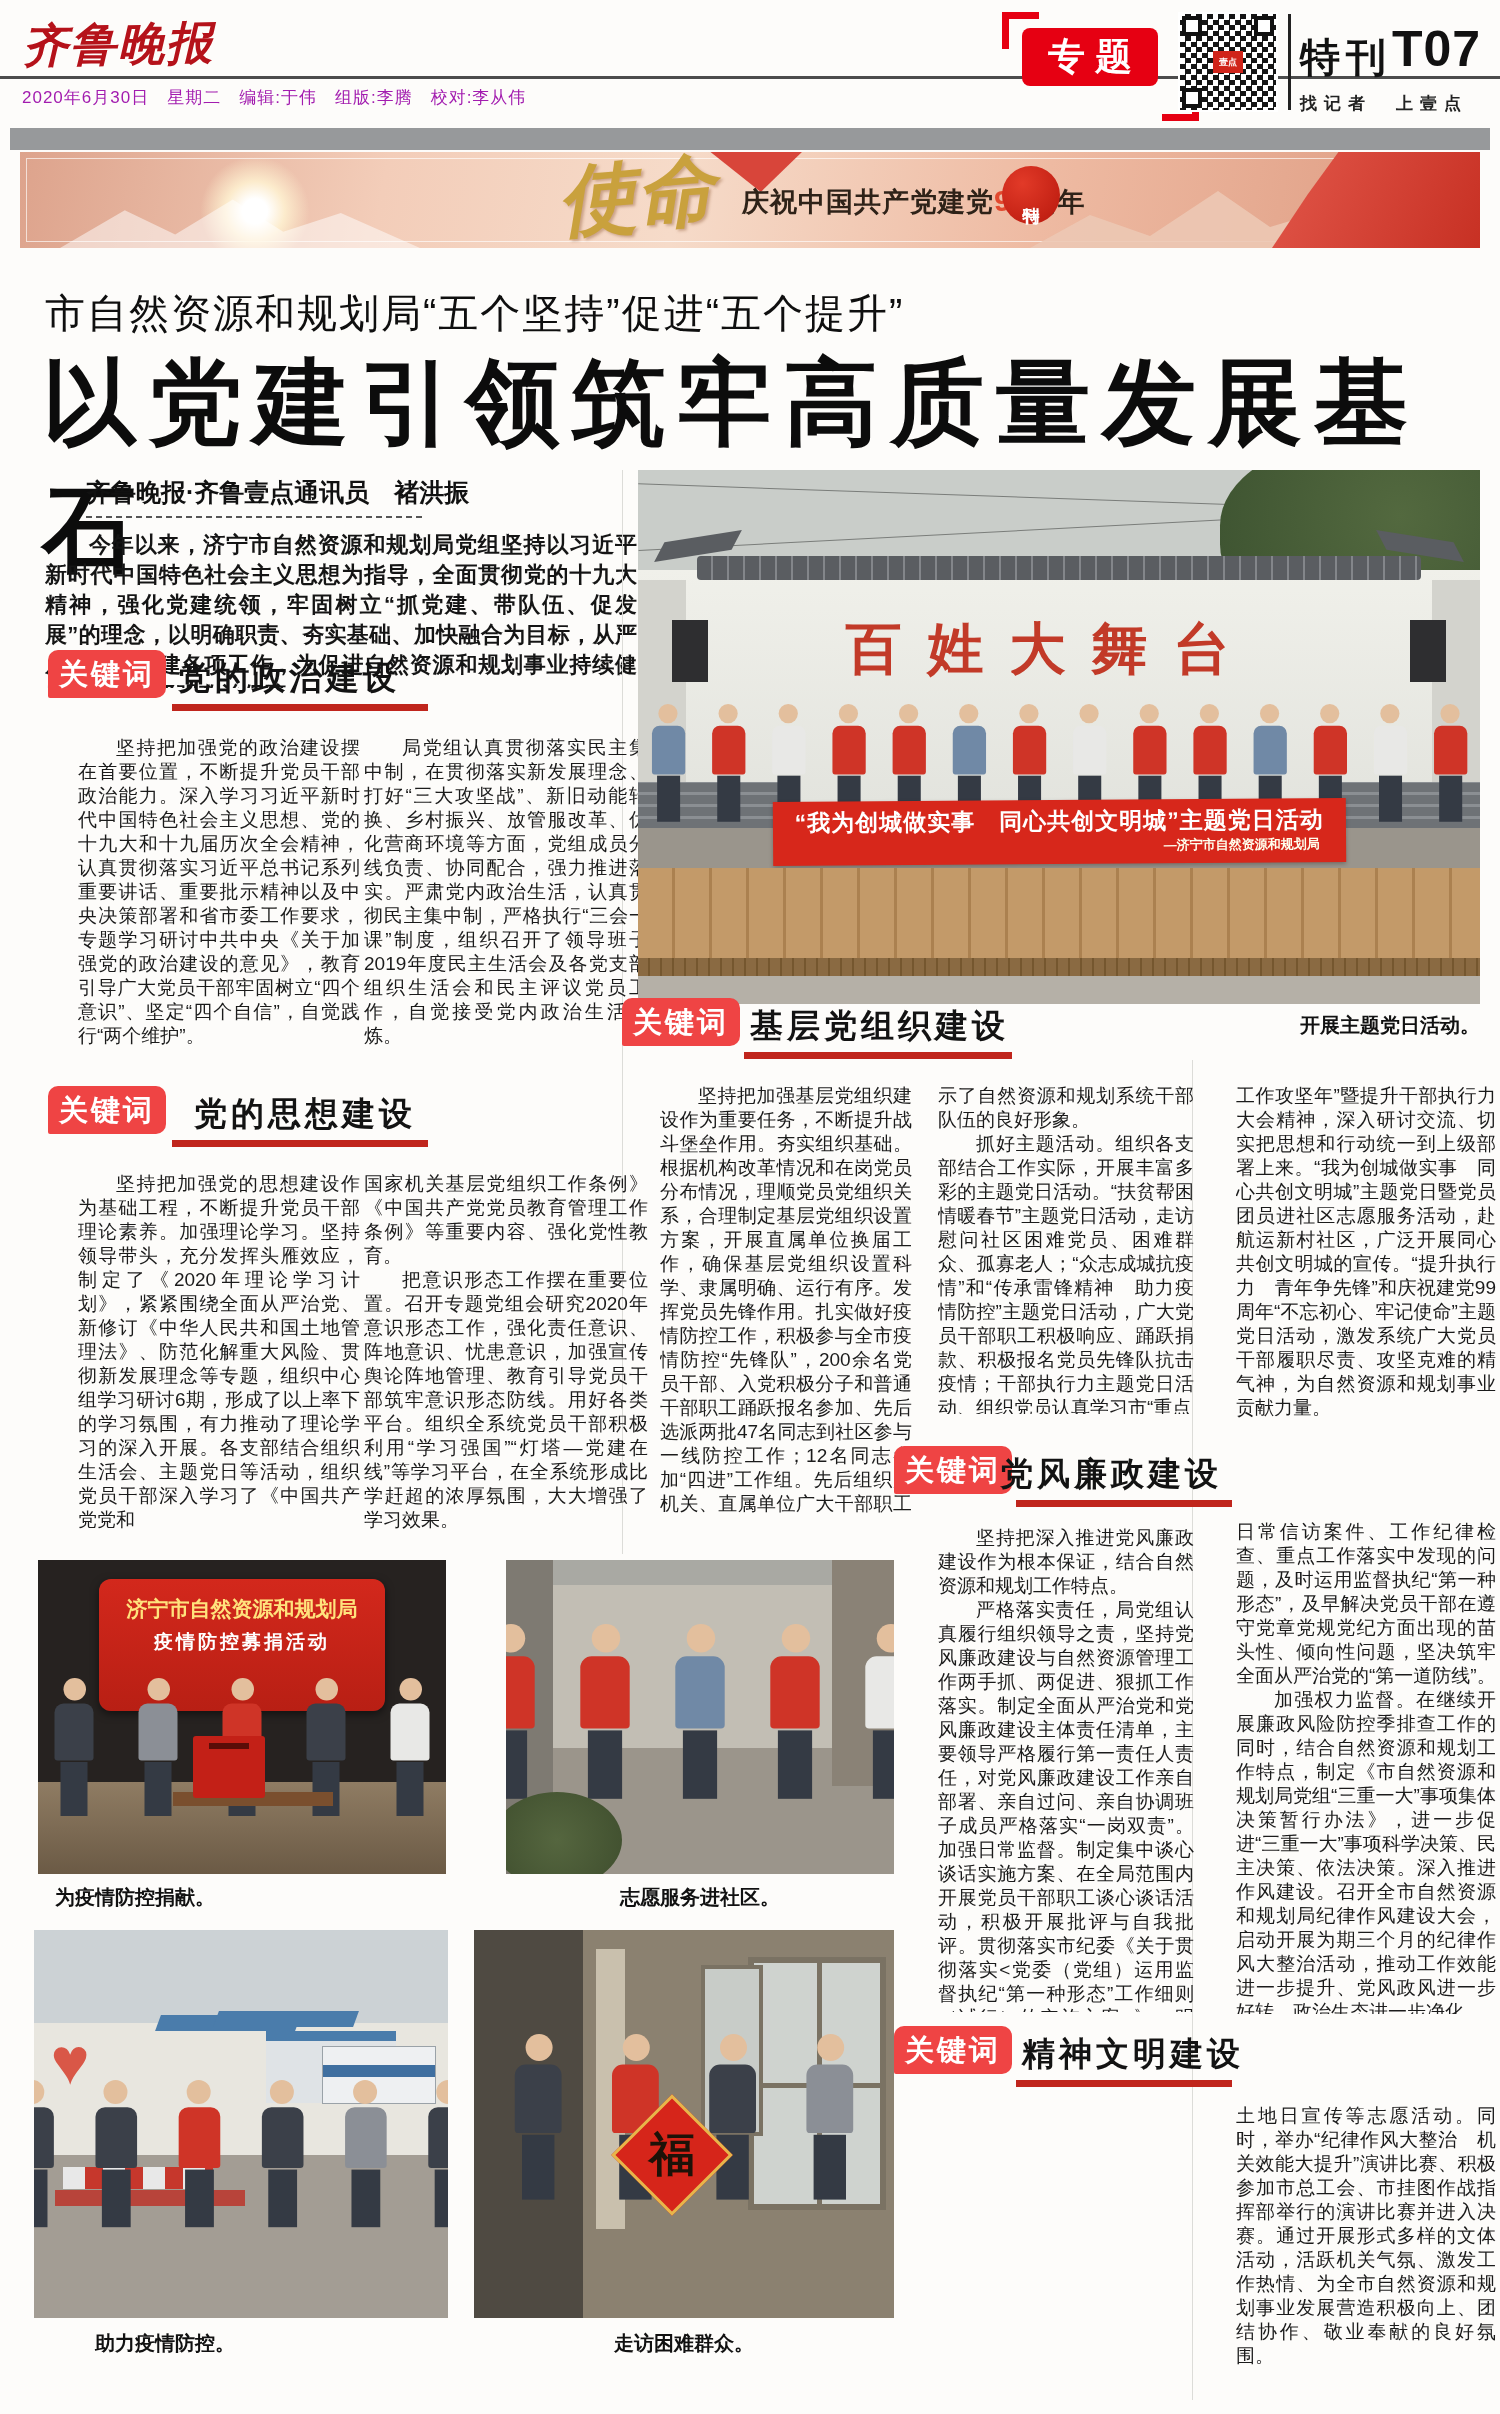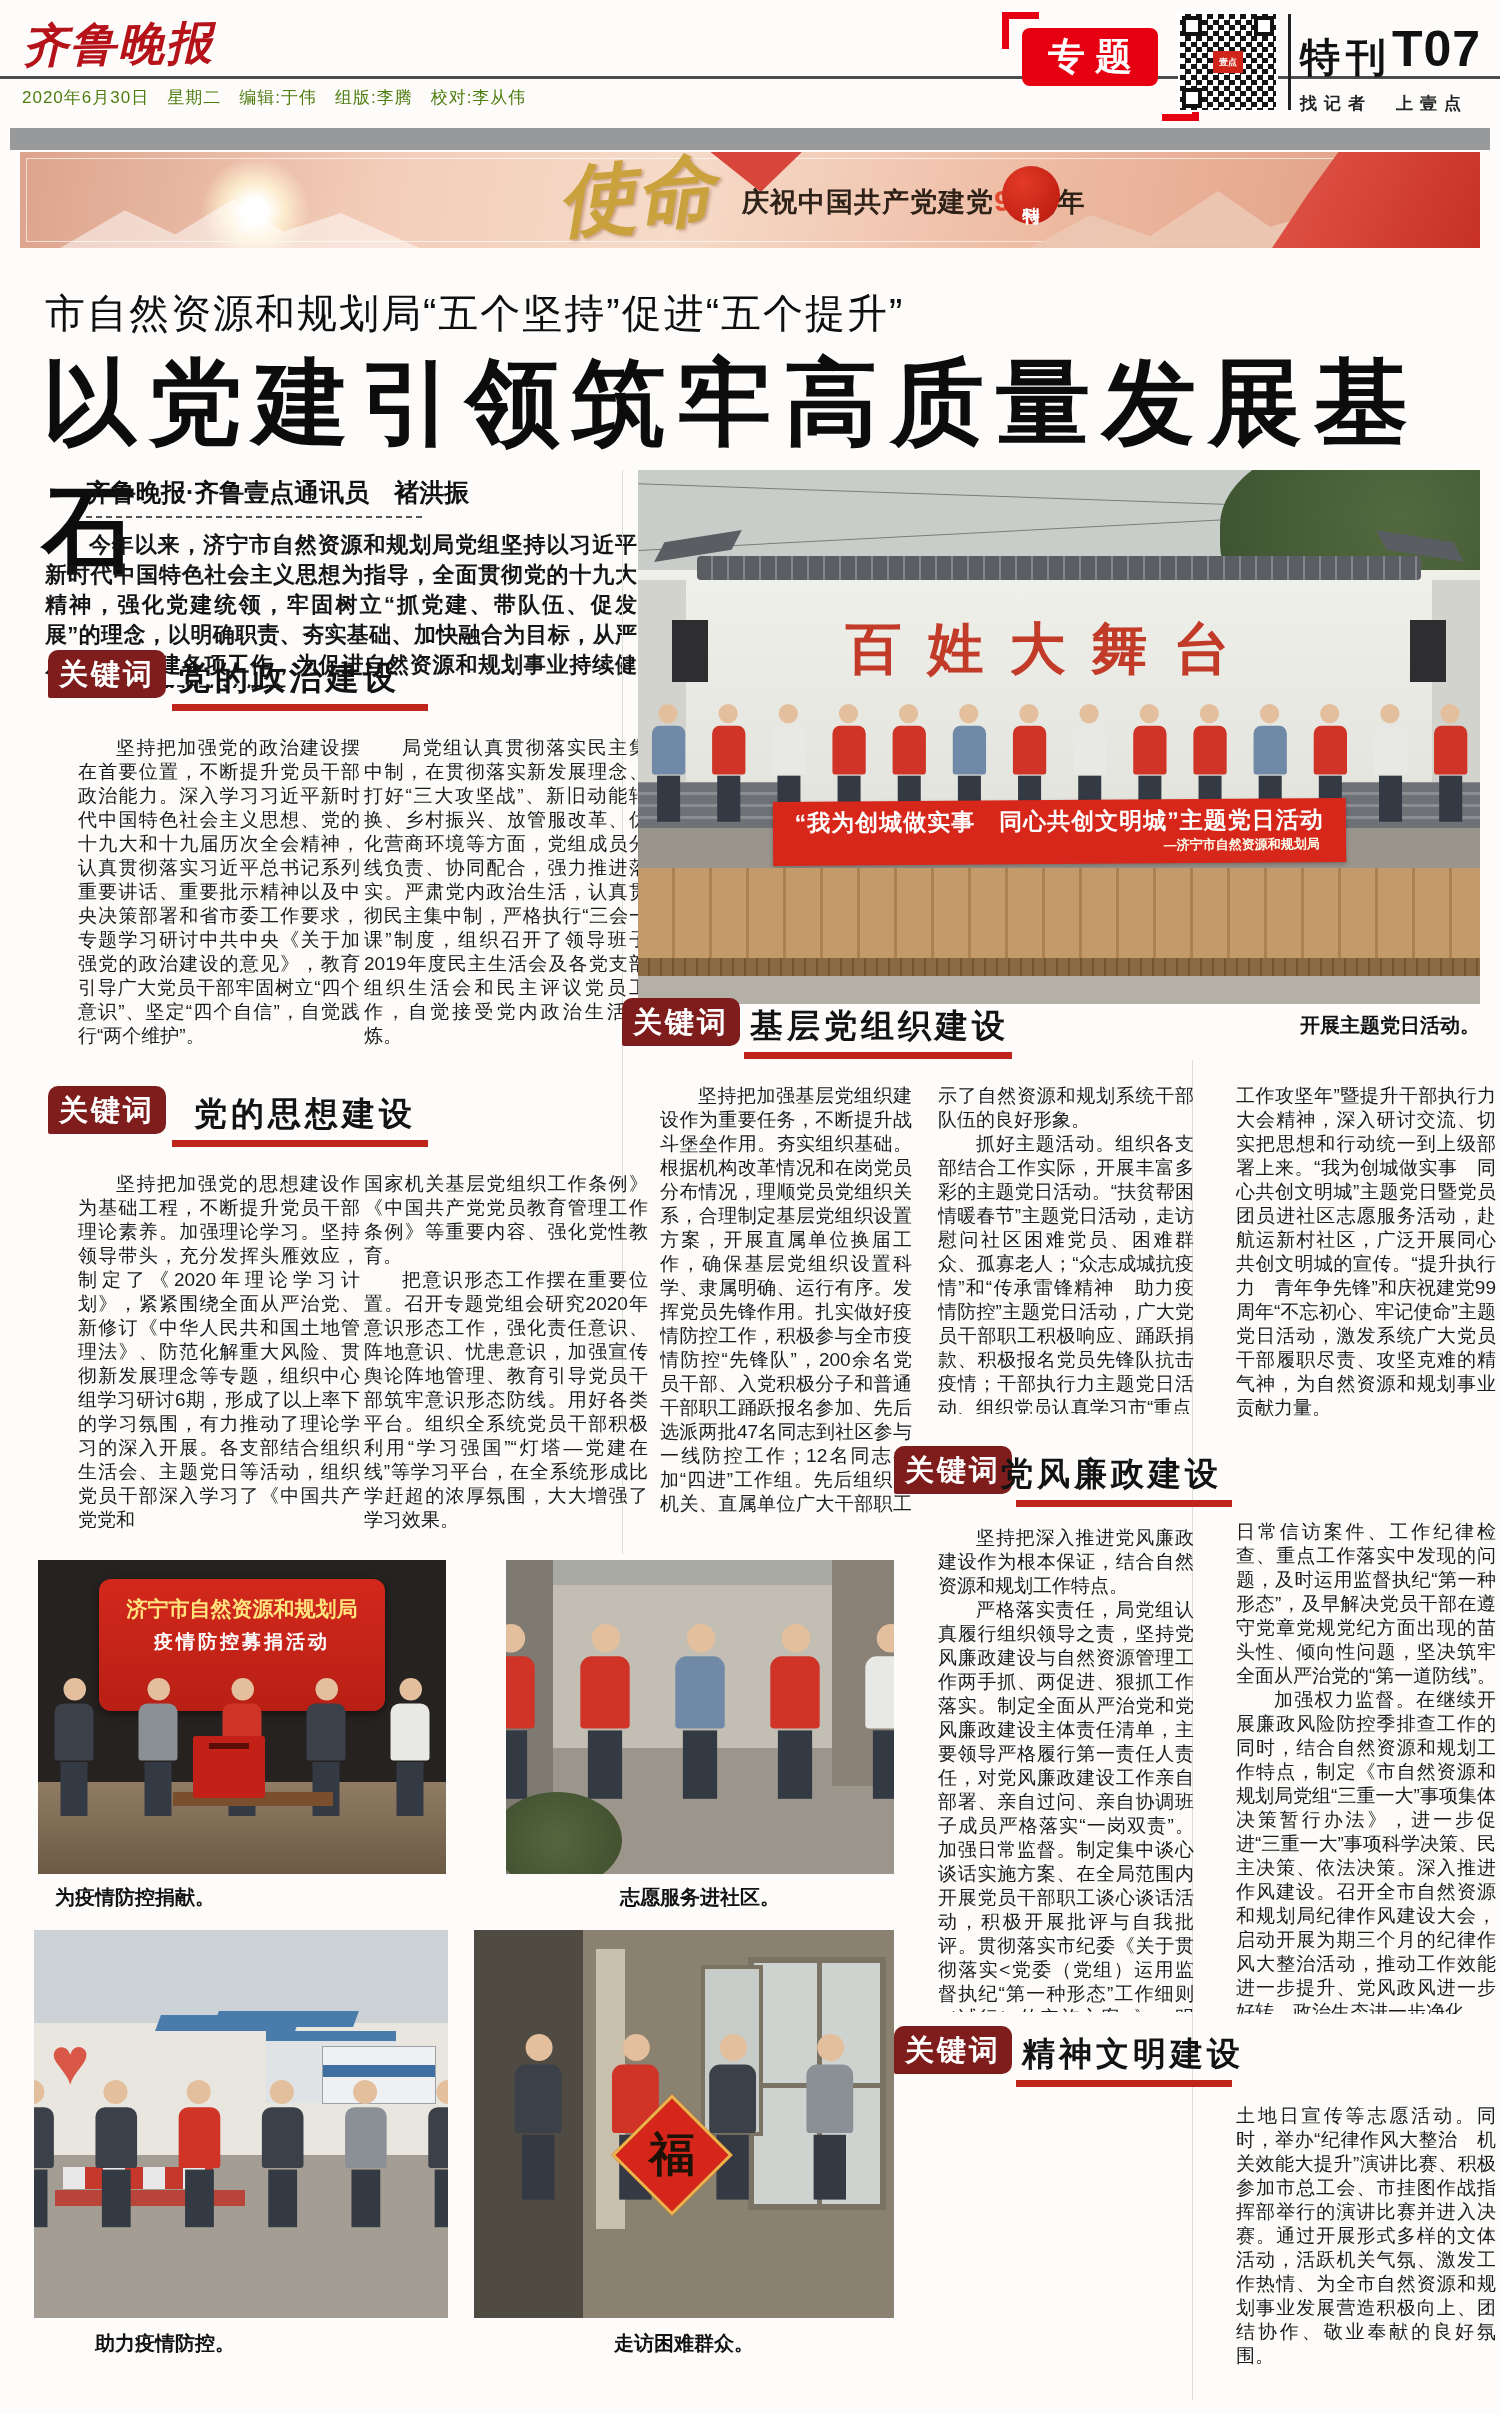--- a/index.html
+++ b/index.html
@@ -4,21 +4,21 @@
 <style>
   html,body{margin:0;padding:0;background:#e8e6e1;}
   #page{position:relative;width:1500px;height:2414px;background:#fdfcfa;margin:0 auto;overflow:hidden;
         font-family:"Liberation Sans", sans-serif;color:#1a1a1a;}
   .abs{position:absolute;}
 
   
   .masthead{left:22px;top:14px;font-family:"DejaVu Serif",serif;font-style:italic;font-weight:900;
             font-size:46px;color:#b5121a;letter-spacing:2px;transform:rotate(-1deg);}
   .toprule{left:0;top:76px;width:1500px;height:3px;background:#4c4c4c;}
-  .dateline{left:22px;top:86px;font-size:17px;color:#4d7c0f;letter-spacing:1px;}
+  .dateline{left:22px;top:86px;font-size:17px;color:#a21caf;letter-spacing:1px;}
   .bracket-tl{left:1002px;top:12px;width:30px;height:30px;border-left:7px solid #e60012;border-top:7px solid #e60012;}
   .bracket-br{left:1162px;top:84px;width:30px;height:30px;border-right:7px solid #e60012;border-bottom:7px solid #e60012;}
   .topic-badge{left:1022px;top:28px;width:136px;height:58px;background:#e60012;border-radius:8px;color:#fff;
                font-size:37px;font-weight:800;letter-spacing:10px;text-align:center;line-height:58px;text-indent:10px;}
   .qr{left:1180px;top:14px;width:96px;height:96px;background:repeating-conic-gradient(#151515 0% 25%, #fff 0% 50%) 0 0/11px 11px;
       outline:2px solid #fff;}
   .qr .finder{position:absolute;width:20px;height:20px;background:#fff;border:4px solid #111;box-sizing:border-box;}
   .qr .f1{left:2px;top:2px}.qr .f2{right:2px;top:2px}.qr .f3{left:2px;bottom:2px}
   .qr .chip{position:absolute;left:33px;top:37px;width:30px;height:22px;background:#d0241a;color:#fff;
             font-size:9px;font-weight:700;display:flex;align-items:center;justify-content:center;}
@@ -58,21 +58,21 @@
   .main-title{left:42px;top:340px;font-size:94px;font-weight:900;color:#0c0c0c;letter-spacing:12px;}
   .byline{left:86px;top:476px;font-size:25px;font-weight:700;color:#111;}
   .bydash{left:86px;top:516px;width:336px;border-top:2px dashed #555;}
   .intro{left:45px;top:530px;width:592px;height:158px;font-size:22px;line-height:30px;font-weight:700;
          text-align:justify;text-indent:2em;color:#151515;overflow:hidden;}
 
   
   .vrule{width:1px;background:#dcdcd8;}
 
   
-  .kw-badge{width:118px;height:48px;background:#7f1d1d;border-radius:10px 10px 10px 2px;color:#fff;
+  .kw-badge{width:118px;height:48px;background:#ef4444;border-radius:10px 10px 10px 2px;color:#fff;
             font-size:29px;font-weight:800;letter-spacing:3px;text-align:center;line-height:48px;}
   .kw-title{font-size:33px;font-weight:800;color:#131313;letter-spacing:4px;}
   .kw-underline{height:7px;background:#c0251c;}
 
   .body-col{font-size:19px;line-height:24px;text-align:justify;color:#1b1b1b;overflow:hidden;margin-left:30px;}
   .body-col p{margin:0;text-indent:2em;}
   .body-col p.noind{text-indent:0;}
 
   
   .photo{position:absolute;overflow:hidden;background:#9a958c;}

